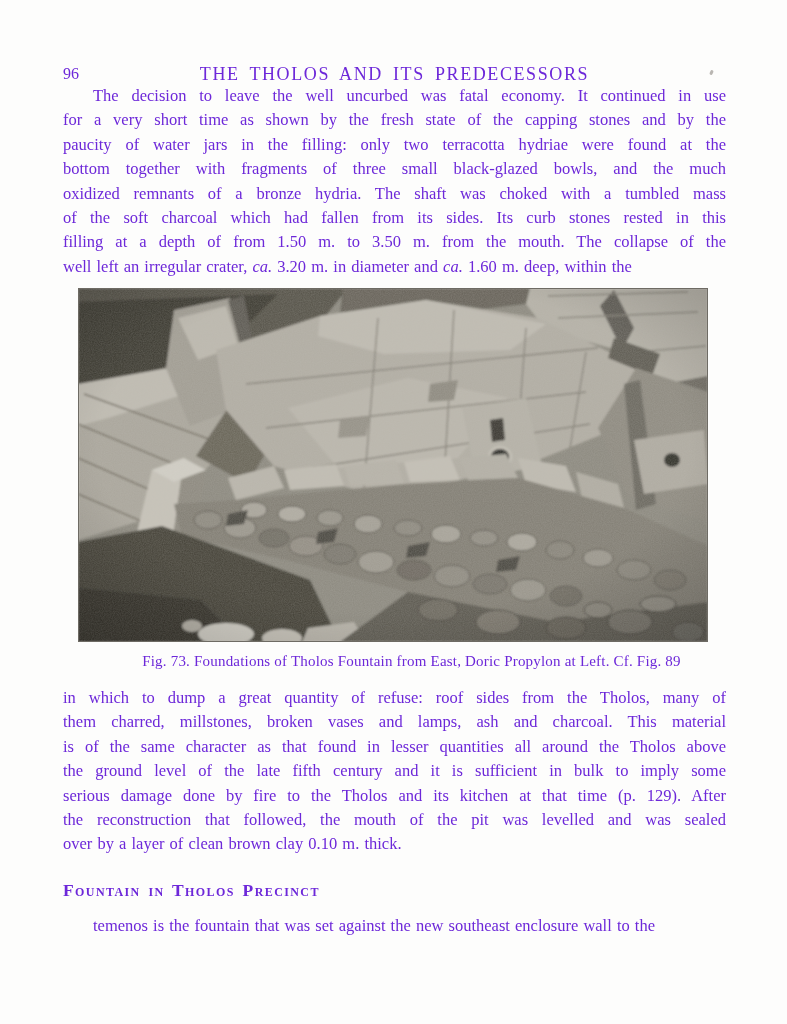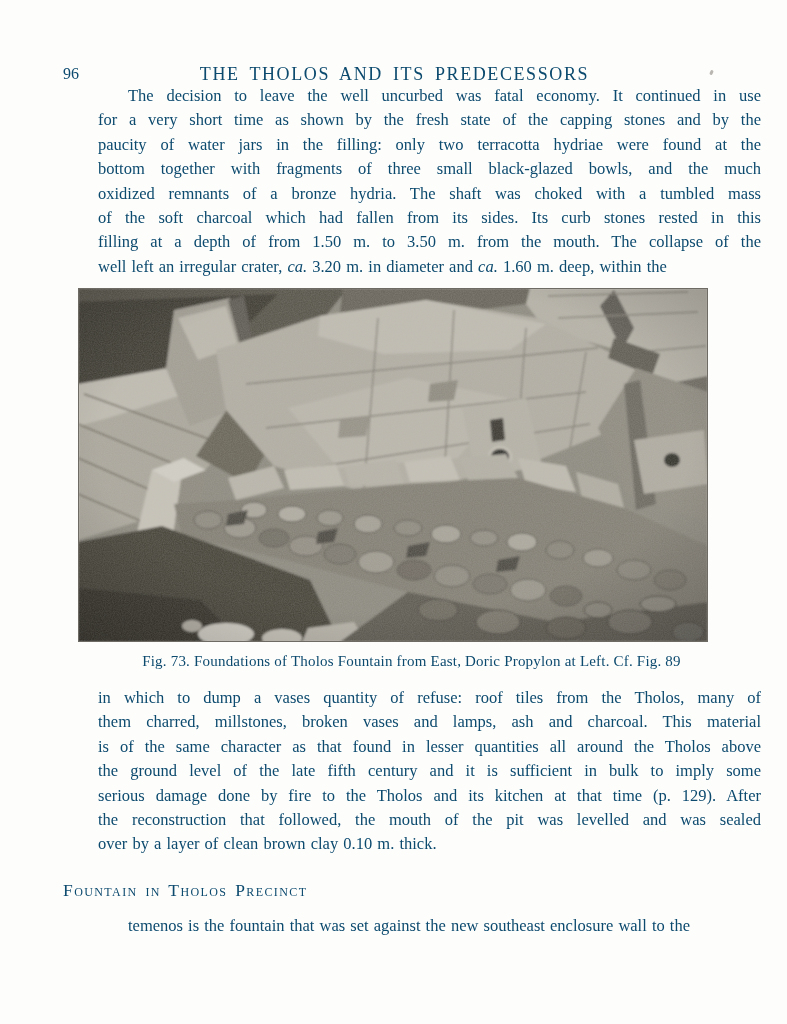--- a/index.html
+++ b/index.html
@@ -1,44 +1,44 @@
 <!DOCTYPE html>
 <html><head>
 <meta charset="utf-8">
 <style>
   html,body { margin:0; padding:0; background:#ffffff; }
   .page {
     position:relative; width:787px; height:1024px;
     background:#fdfdfc; overflow:hidden;
-    font-family:"Liberation Serif", serif; color:#0c4a6e;
+    font-family:"Liberation Serif", serif; color:#6d28d9;
   }
   .running-head { position:absolute; top:64px; left:63px; right:61px; height:22px; }
   .page-num  { position:absolute; left:0; top:1px; font-size:16px; }
   .run-title { position:absolute; left:0; right:0; top:0; text-align:center;
                font-size:18px; letter-spacing:1.6px; word-spacing:4px; }
   .scan-speck { position:absolute; left:710px; top:70px; width:3px; height:5px;
                 background:#b9b6b2; border-radius:2px; transform:rotate(24deg); }
 
   .para { position:absolute; left:63px; width:663px;
-          font-size:16.5px; line-height:24.4px; word-spacing:1px;margin-left:35px; }
+          font-size:16.5px; line-height:24.4px; word-spacing:1px; }
   #para1 { top:84px; }
   #para2 { top:686px; }
   #para3 { top:914px; }
   .line { white-space:nowrap; text-align:justify; text-align-last:justify; }
   .line.last { text-align-last:left; }
   .indent-first .line:first-child { text-indent:30px; }
 
   .photo-figure { position:absolute; left:78px; top:288px; width:630px; height:354px; margin:0; }
   .photo-figure svg { display:block; }
 
   .caption { position:absolute; left:80px; top:653px; width:663px;
              text-align:center; font-size:15px; letter-spacing:0.2px; }
 
   .section-heading { position:absolute; left:63px; top:880px; width:663px; margin:0;
-                     font-size:17.5px; font-weight:normal; font-variant:small-caps;
+                     font-size:17.5px; font-weight:bold; font-variant:small-caps;
                      letter-spacing:1.4px; word-spacing:2px; }
 </style>
 </head>
 <body>
 
 <div class="page">
 
   <header class="running-head">
     <span class="page-num">96</span>
     <span class="run-title">THE THOLOS AND ITS PREDECESSORS</span>
@@ -182,21 +182,21 @@
 
       <rect width="630" height="354" filter="url(#grain)" opacity="0.45"></rect>
       <rect width="630" height="354" fill="url(#vig)"></rect>
       <rect x="0.5" y="0.5" width="629" height="353" fill="none" stroke="#6e6b64" stroke-width="1"></rect>
     </svg>
   </figure>
 
   <div class="caption">Fig. 73. Foundations of Tholos Fountain from East, Doric Propylon at Left. Cf. Fig. 89</div>
 
   <section class="para" id="para2">
-      <div class="line">in which to dump a vases quantity of refuse: roof tiles from the Tholos, many of</div>
+      <div class="line">in which to dump a great quantity of refuse: roof sides from the Tholos, many of</div>
       <div class="line">them charred, millstones, broken vases and lamps, ash and charcoal. This material</div>
       <div class="line">is of the same character as that found in lesser quantities all around the Tholos above</div>
       <div class="line">the ground level of the late fifth century and it is sufficient in bulk to imply some</div>
       <div class="line">serious damage done by fire to the Tholos and its kitchen at that time (p. 129). After</div>
       <div class="line">the reconstruction that followed, the mouth of the pit was levelled and was sealed</div>
       <div class="line last">over by a layer of clean brown clay 0.10 m. thick.</div>
     </section>
 
   <h2 class="section-heading">Fountain in Tholos Precinct</h2>
 

